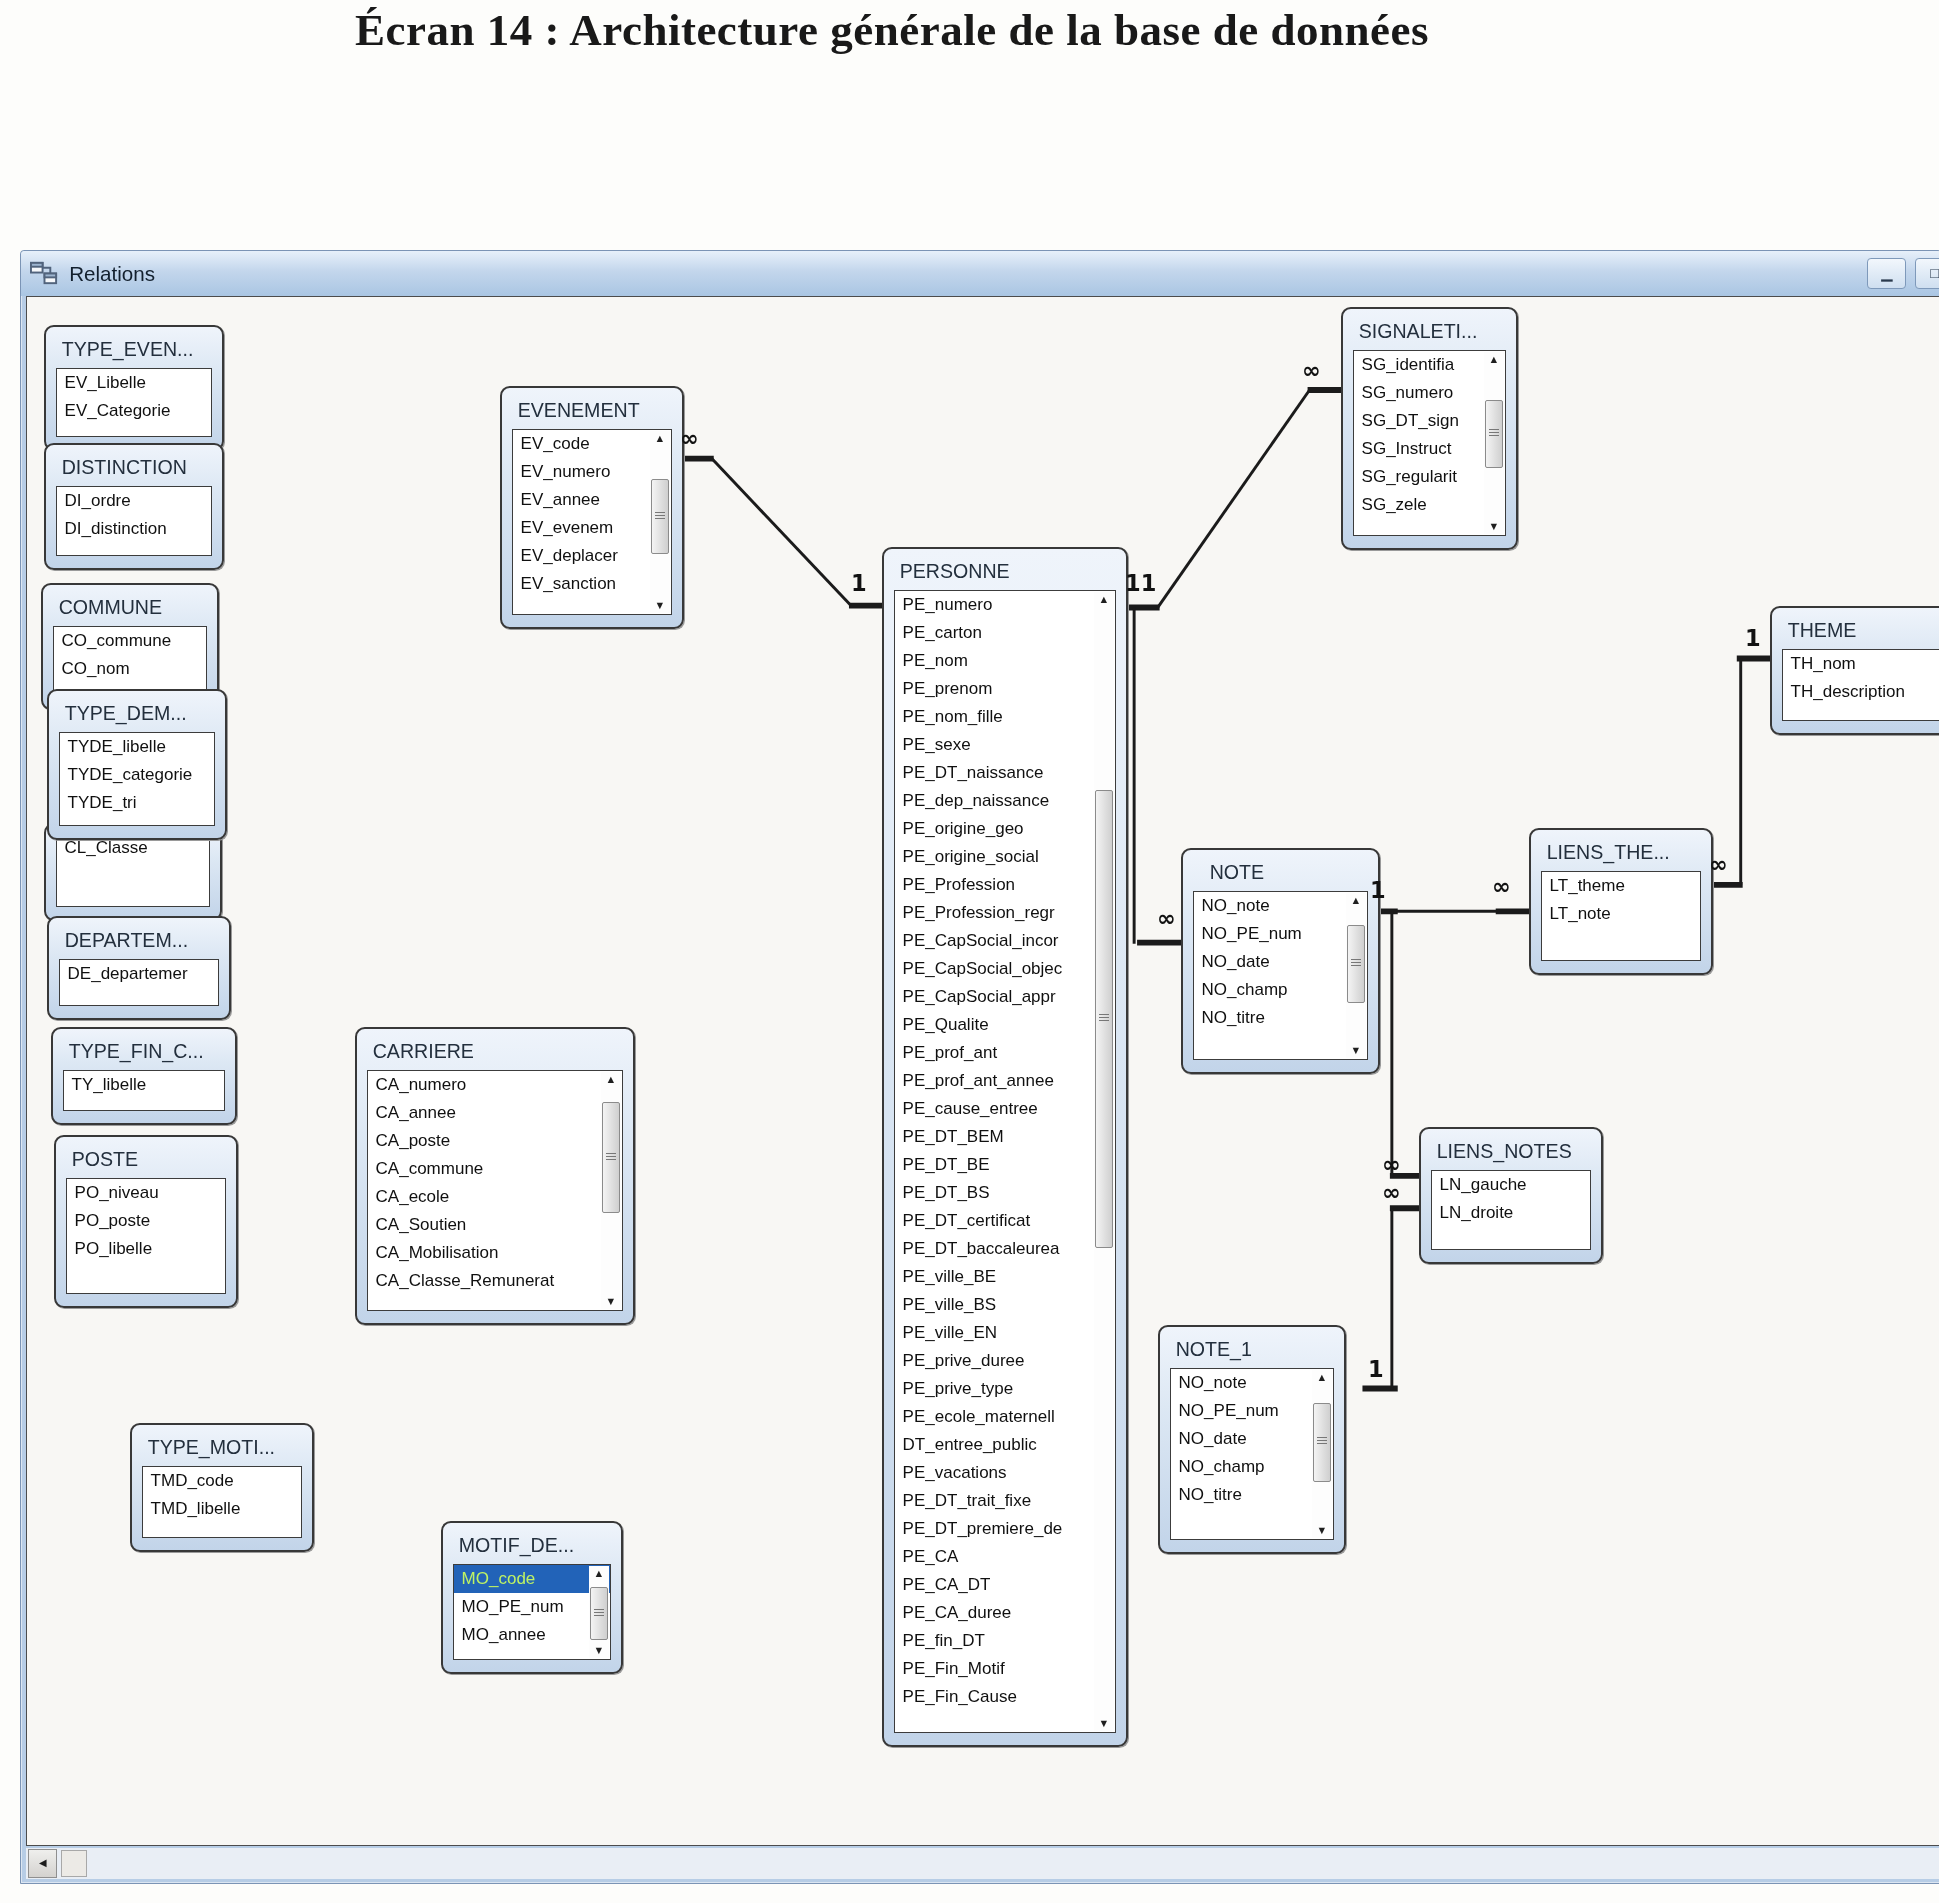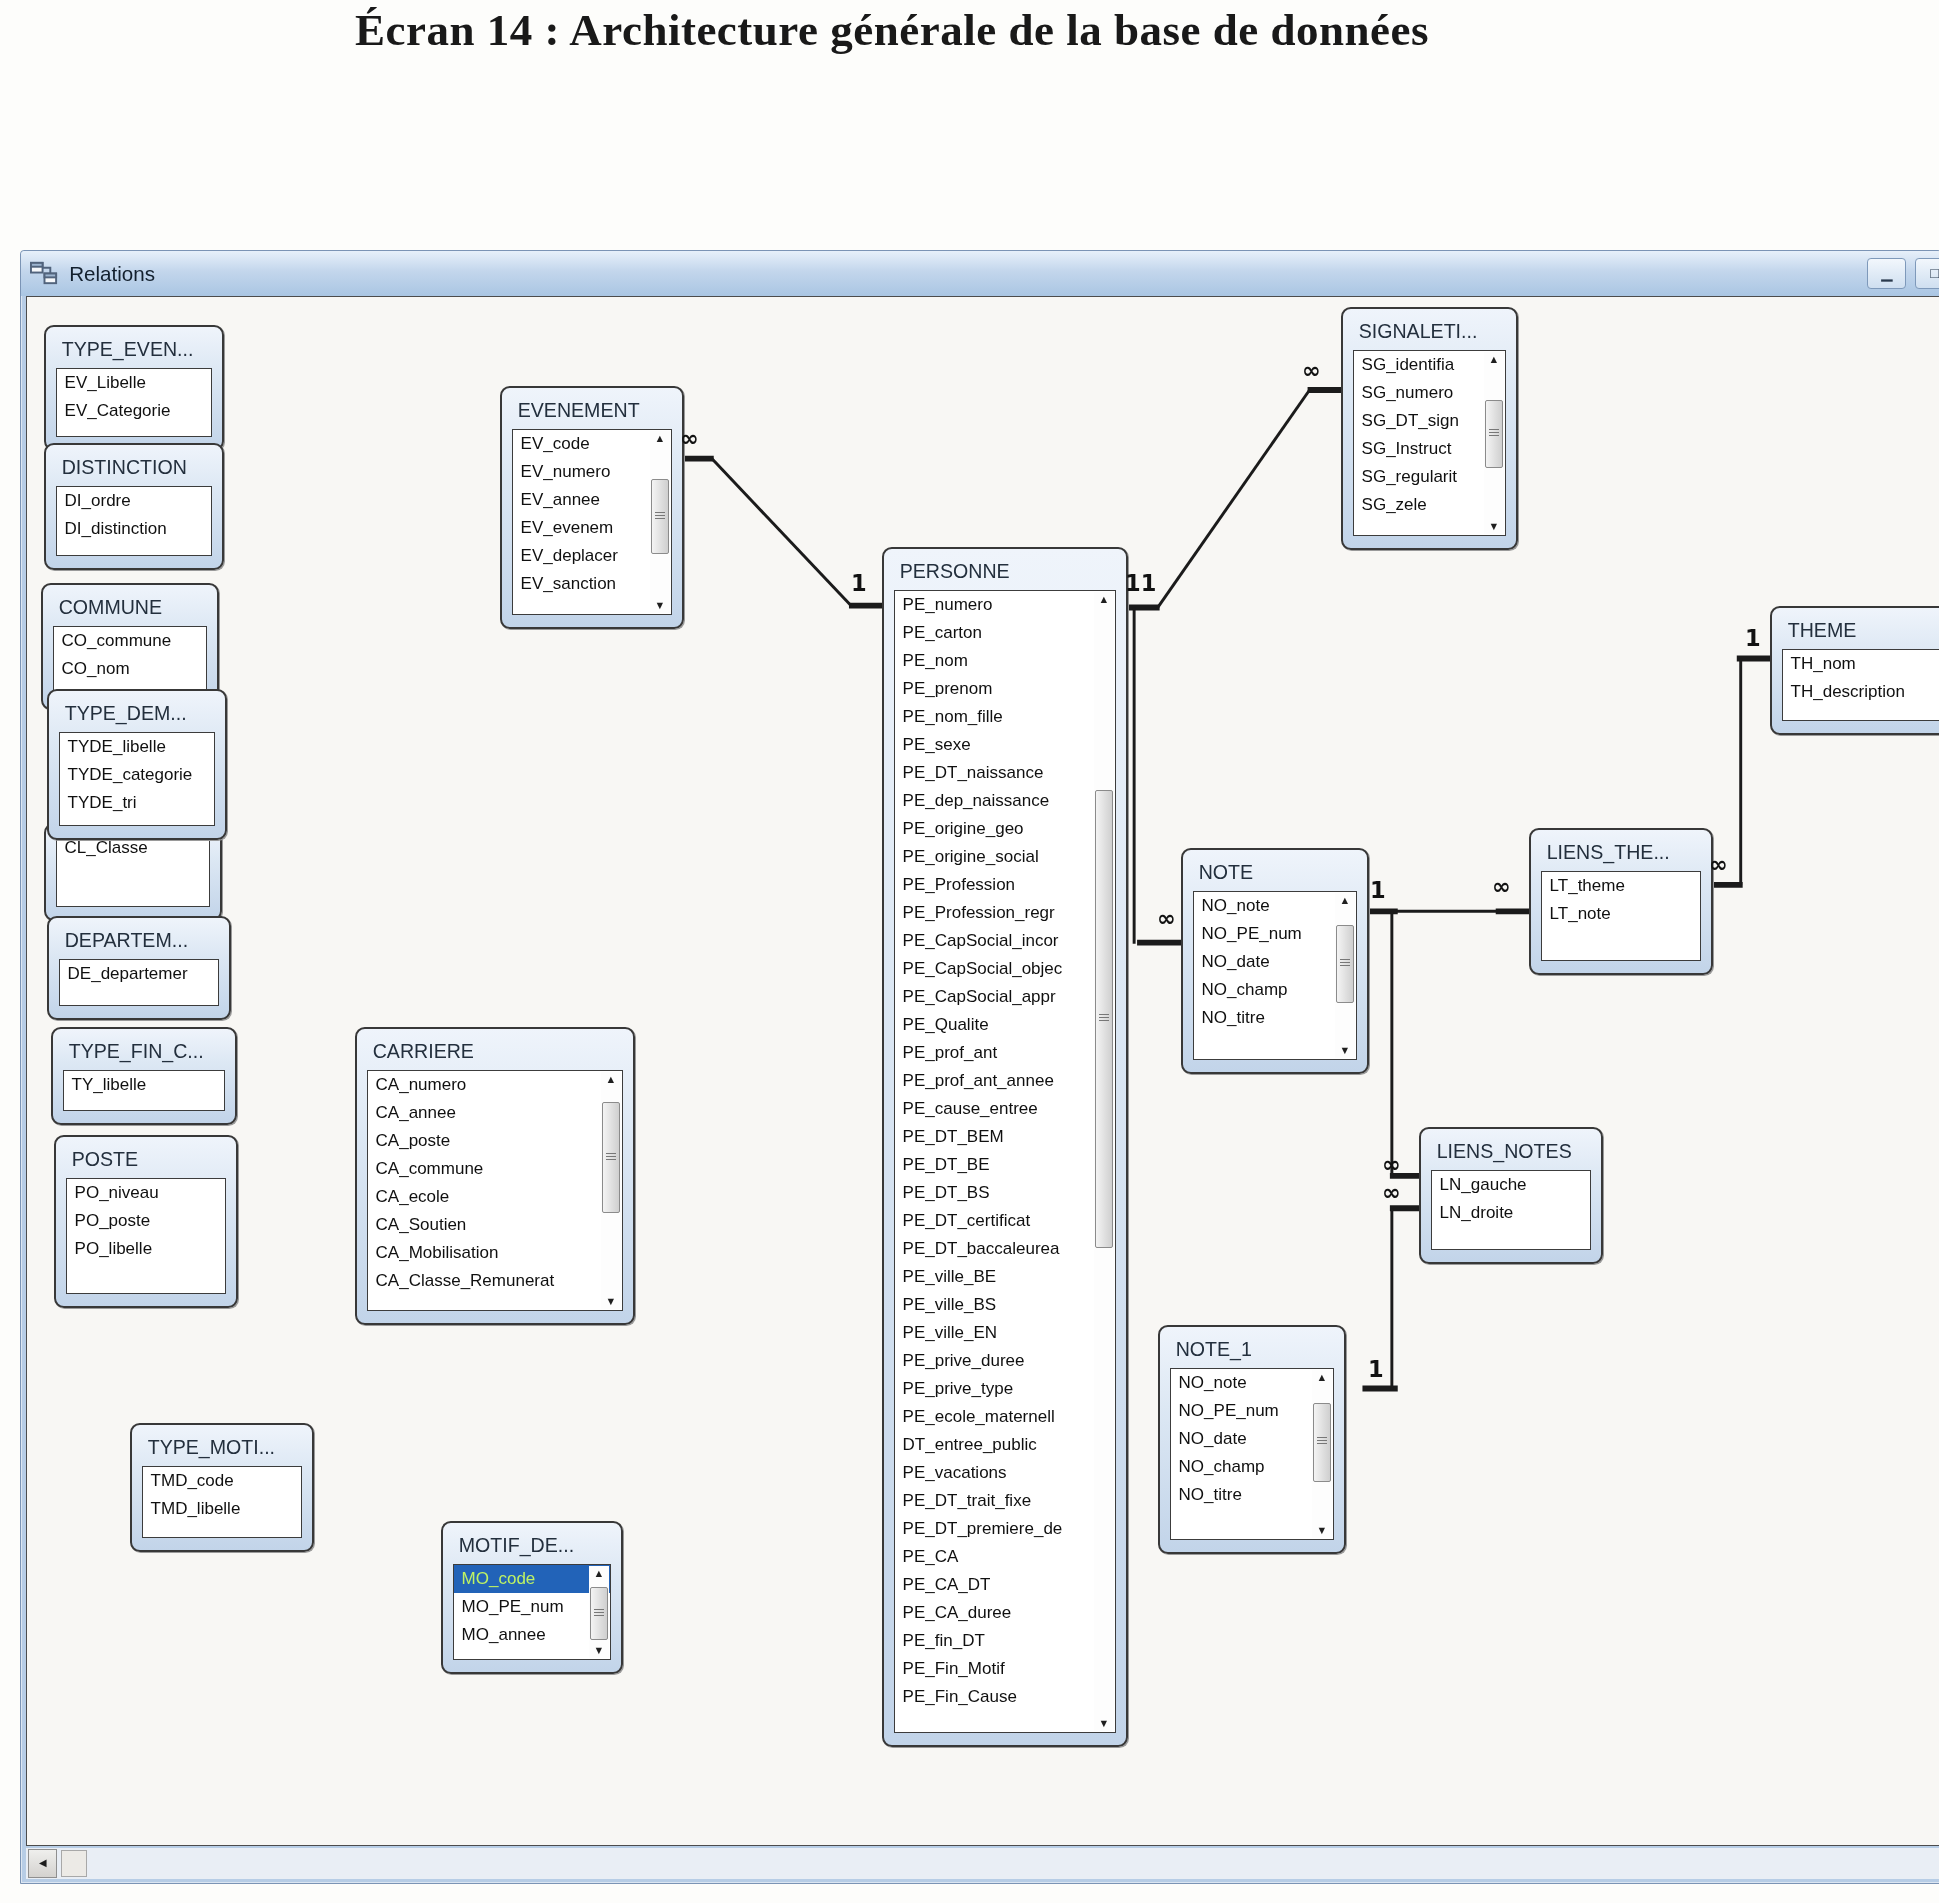--- a/index.html
+++ b/index.html
@@ -318,21 +318,21 @@
           <div class="fld">SG_zele</div>
           <div class="vscroll">
             <div class="sb-arrow sb-up">▲</div>
             <div class="sb-thumb" style="top: calc(18% + 15.7px); height: 36%;">
               <div class="sb-grip"></div>
             </div>
             <div class="sb-arrow sb-down">▼</div>
           </div>
         </div>
       </div>
-      <div class="tbl has-scroll" style="left: 1181px; top: 848px; width: 184px; height: 222px;">
+      <div class="tbl has-scroll" style="left: 1181px; top: 848px; width: 184px; height: 222px; padding-left: 11px;">
         <div class="tbl-title">NOTE</div>
         <div class="tbl-fields">
           <div class="fld b">NO_note</div>
           <div class="fld">NO_PE_num</div>
           <div class="fld">NO_date</div>
           <div class="fld">NO_champ</div>
           <div class="fld">NO_titre</div>
           <div class="vscroll">
             <div class="sb-arrow sb-up">▲</div>
             <div class="sb-thumb" style="top: calc(10% + 15.7px); height: 46%;">

